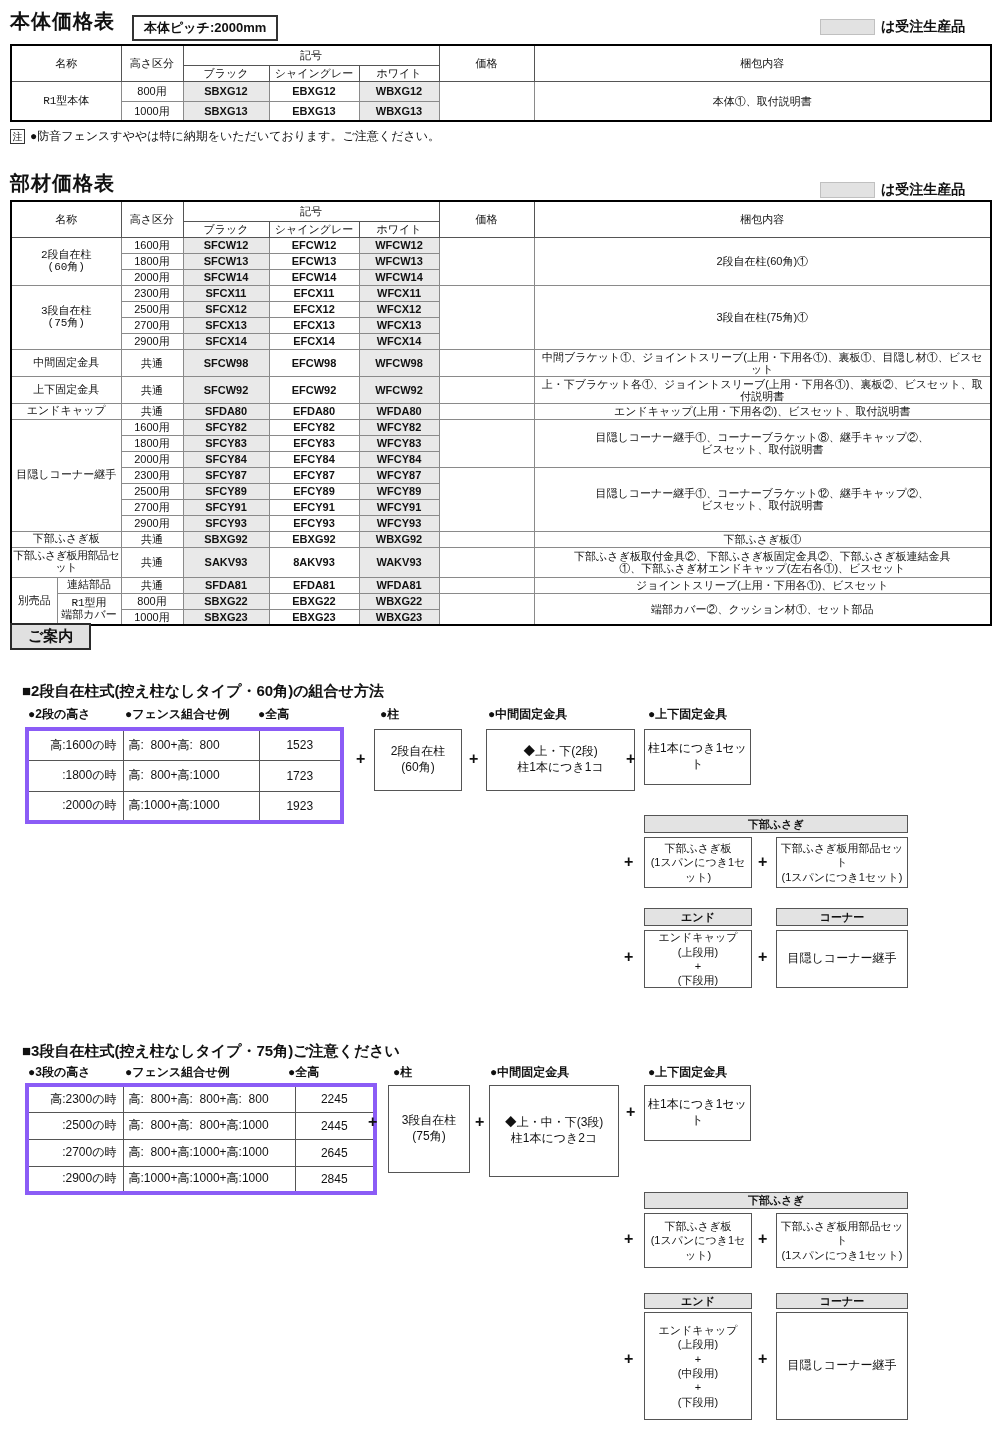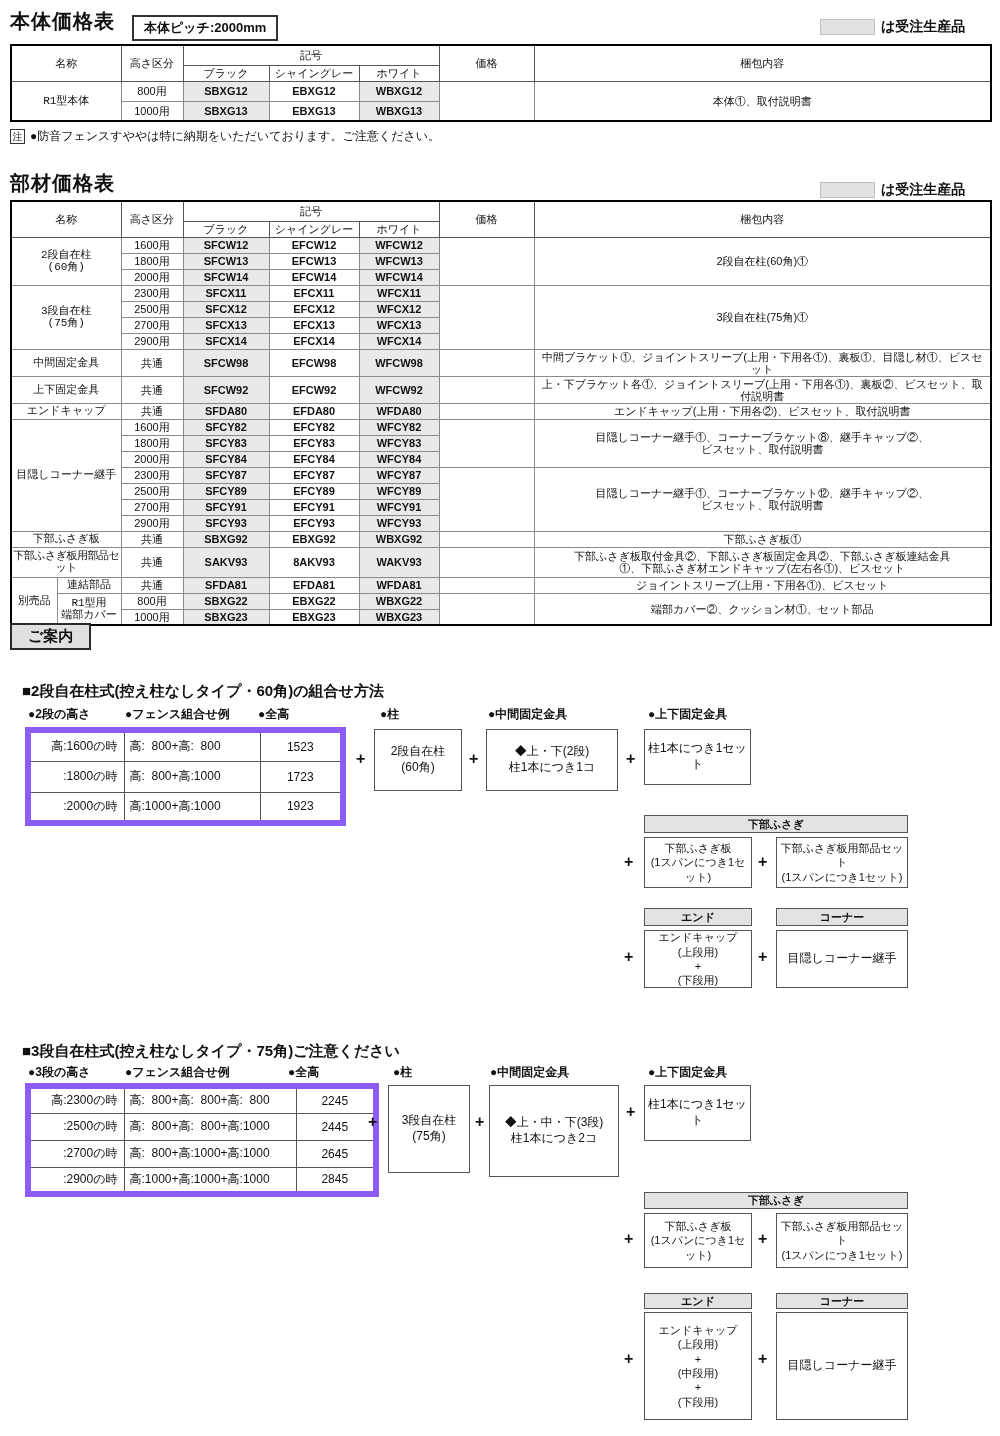--- a/index.html
+++ b/index.html
@@ -26,21 +26,21 @@
 
   .note-line { display:flex; align-items:center; gap:5px; font-size:12px; }
   .note-mark { border:1px solid #333; font-size:10px; width:15px; height:15px; display:flex; align-items:center; justify-content:center; }
 
   .guide-label { border:2px solid #2a2a2a; background:#e0e0e0; font-size:15px; font-weight:bold; padding:2px 16px; display:inline-block; }
   .guide-text { font-size:12px; }
 
   .sec-head { font-size:15px; font-weight:bold; }
   .col-label { font-size:12px; font-weight:bold; }
 
-  table.c { border-collapse:collapse; table-layout:fixed; background:#fff; border:6px solid #8b5cf6; }
+  table.c { border-collapse:collapse; table-layout:fixed; background:#fff; border:4px solid #8b5cf6; }
   table.c td { border:1px solid #555; font-size:12px; vertical-align:middle; overflow:hidden; }
   td.c-h { text-align:right; padding-right:6px; }
   td.c-f { text-align:left; padding-left:5px; white-space:pre; }
   td.c-t { text-align:center; font-size:13px; }
 
   .box { position:absolute; border:1px solid #555; background:#fff; display:flex; align-items:center; justify-content:center; text-align:center; font-size:12px; line-height:1.3; white-space:pre-line; padding:2px; }
   .bar { position:absolute; border:1px solid #555; background:#e3e3e3; display:flex; align-items:center; justify-content:center; font-size:11px; font-weight:bold; }
   .plus { position:absolute; font-size:16px; font-weight:bold; }
   .box-sm { font-size:11px; }
 </style>
@@ -344,21 +344,21 @@
       <td class="c-f">高:1000+高:1000</td>
       <td class="c-t">1923</td>
     </tr>
   </tbody>
     </table>
 
   <div class="plus" style="left:356px; top:750px;">+</div>
   <div class="box" style="left:374px; top:729px; width:88px; height:62px;">2段自在柱
 (60角)</div>
   <div class="plus" style="left:469px; top:750px;">+</div>
-  <div class="box" style="left:486px; top:729px; width:132px; height:62px;">◆上・下(2段)
+  <div class="box" style="left:486px; top:729px; width:149px; height:62px;">◆上・下(2段)
 柱1本につき1コ</div>
   <div class="plus" style="left:626px; top:750px;">+</div>
   <div class="box" style="left:644px; top:729px; width:107px; height:56px;">柱1本につき1セット</div>
 
   <div class="bar" style="left:644px; top:815px; width:264px; height:18px;">下部ふさぎ</div>
   <div class="plus" style="left:624px; top:853px;">+</div>
   <div class="box box-sm" style="left:644px; top:837px; width:108px; height:51px;">下部ふさぎ板
 (1スパンにつき1セット)</div>
   <div class="plus" style="left:758px; top:853px;">+</div>
   <div class="box box-sm" style="left:776px; top:837px; width:132px; height:51px;">下部ふさぎ板用部品セット

